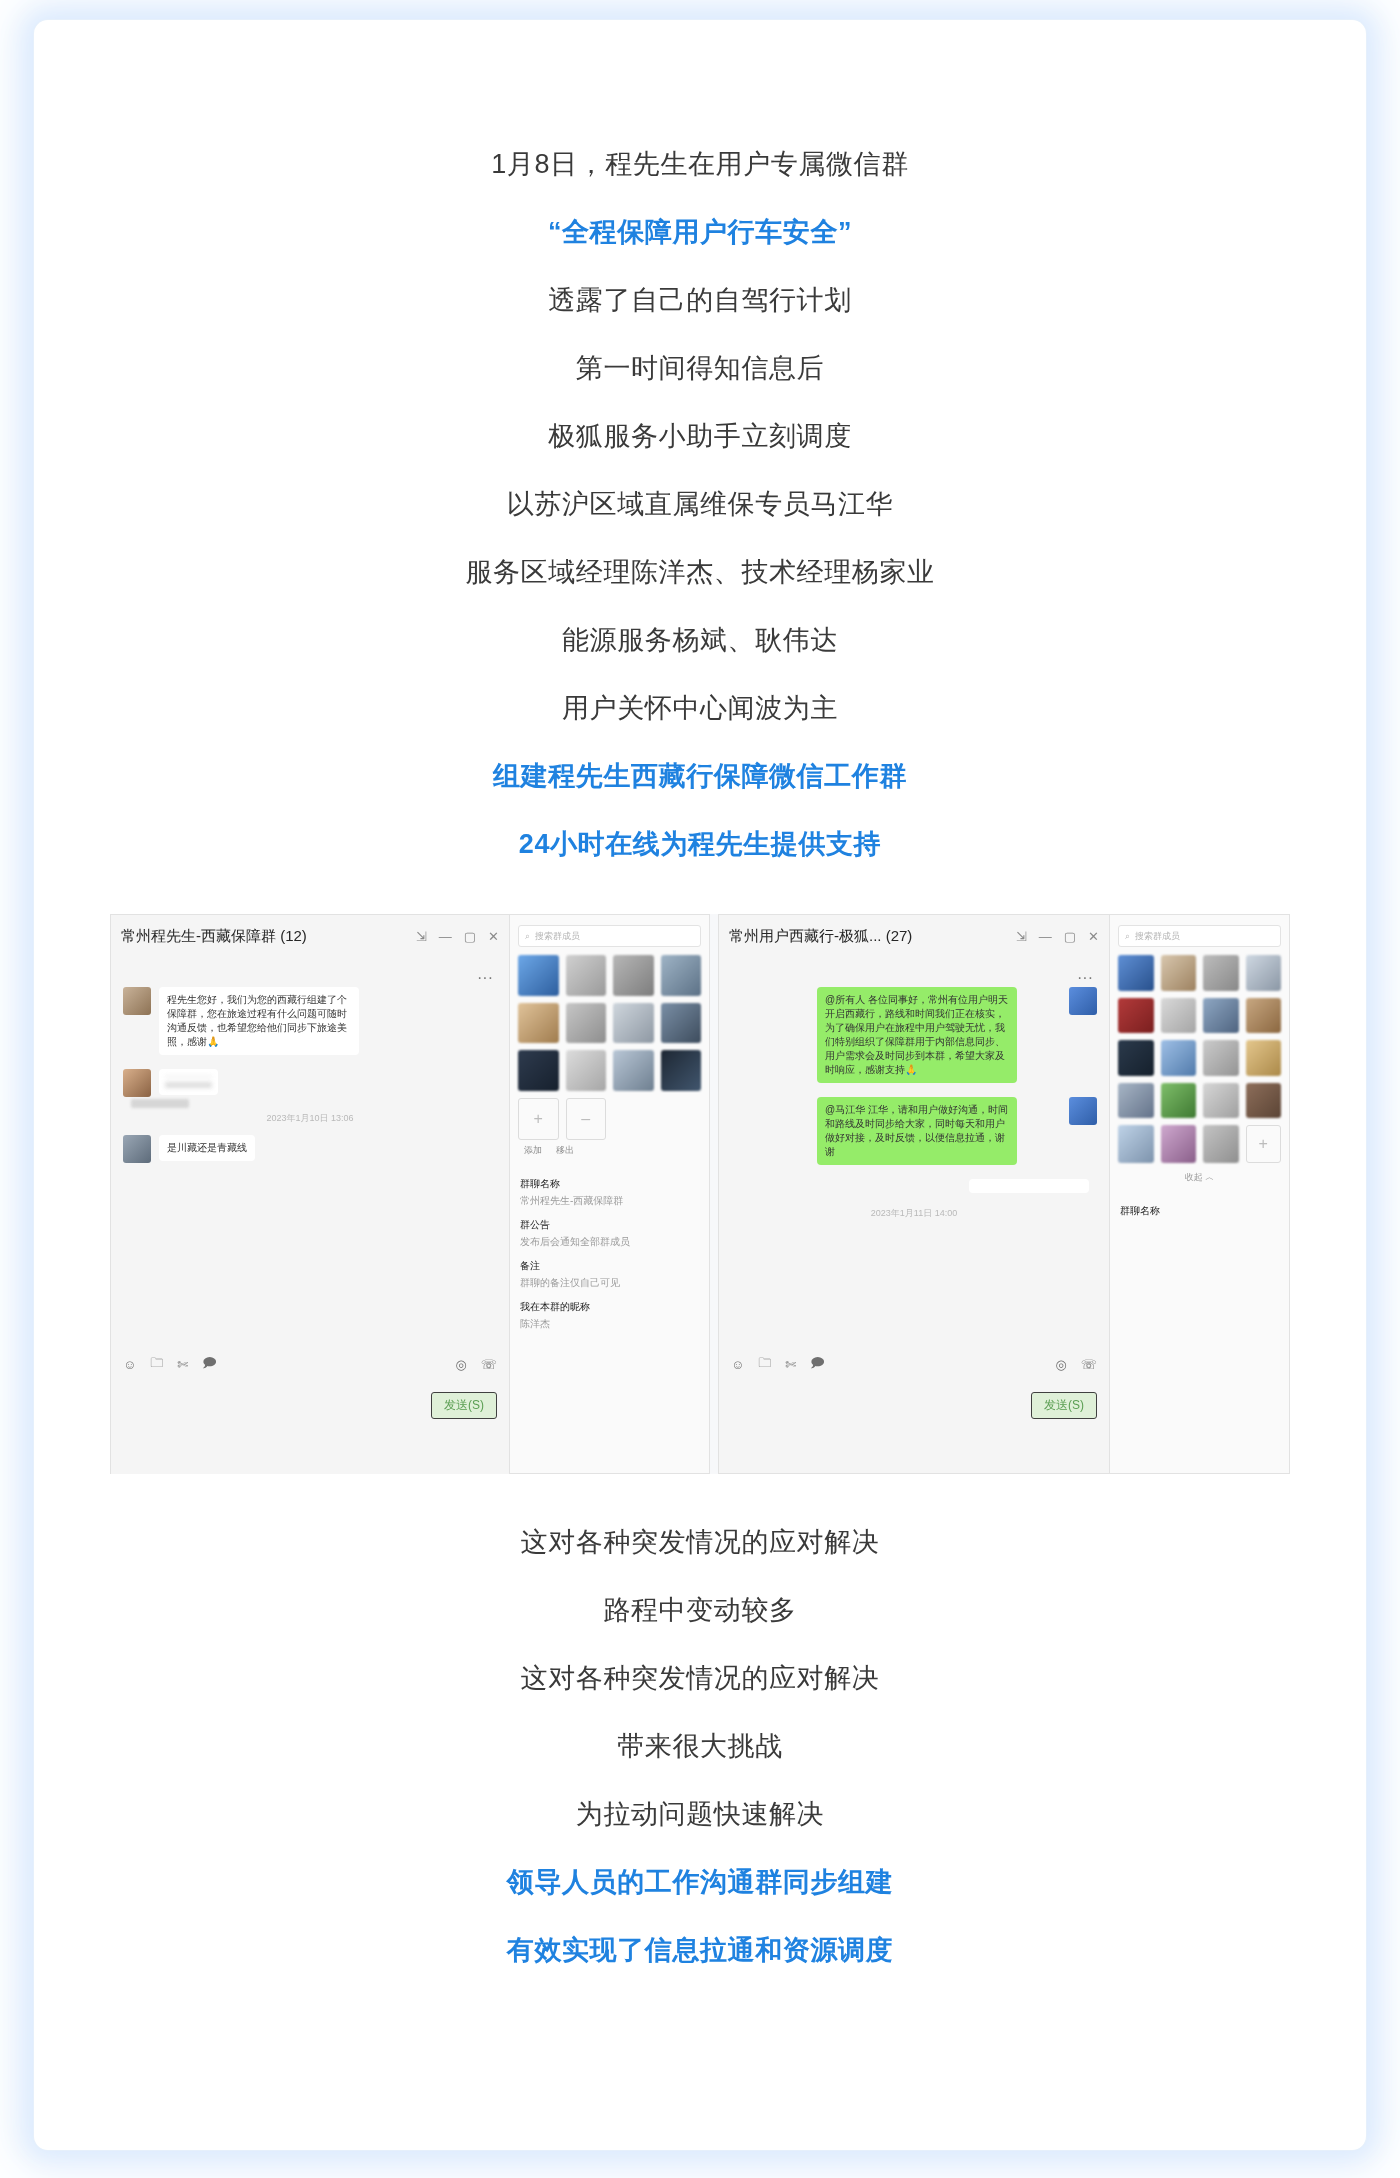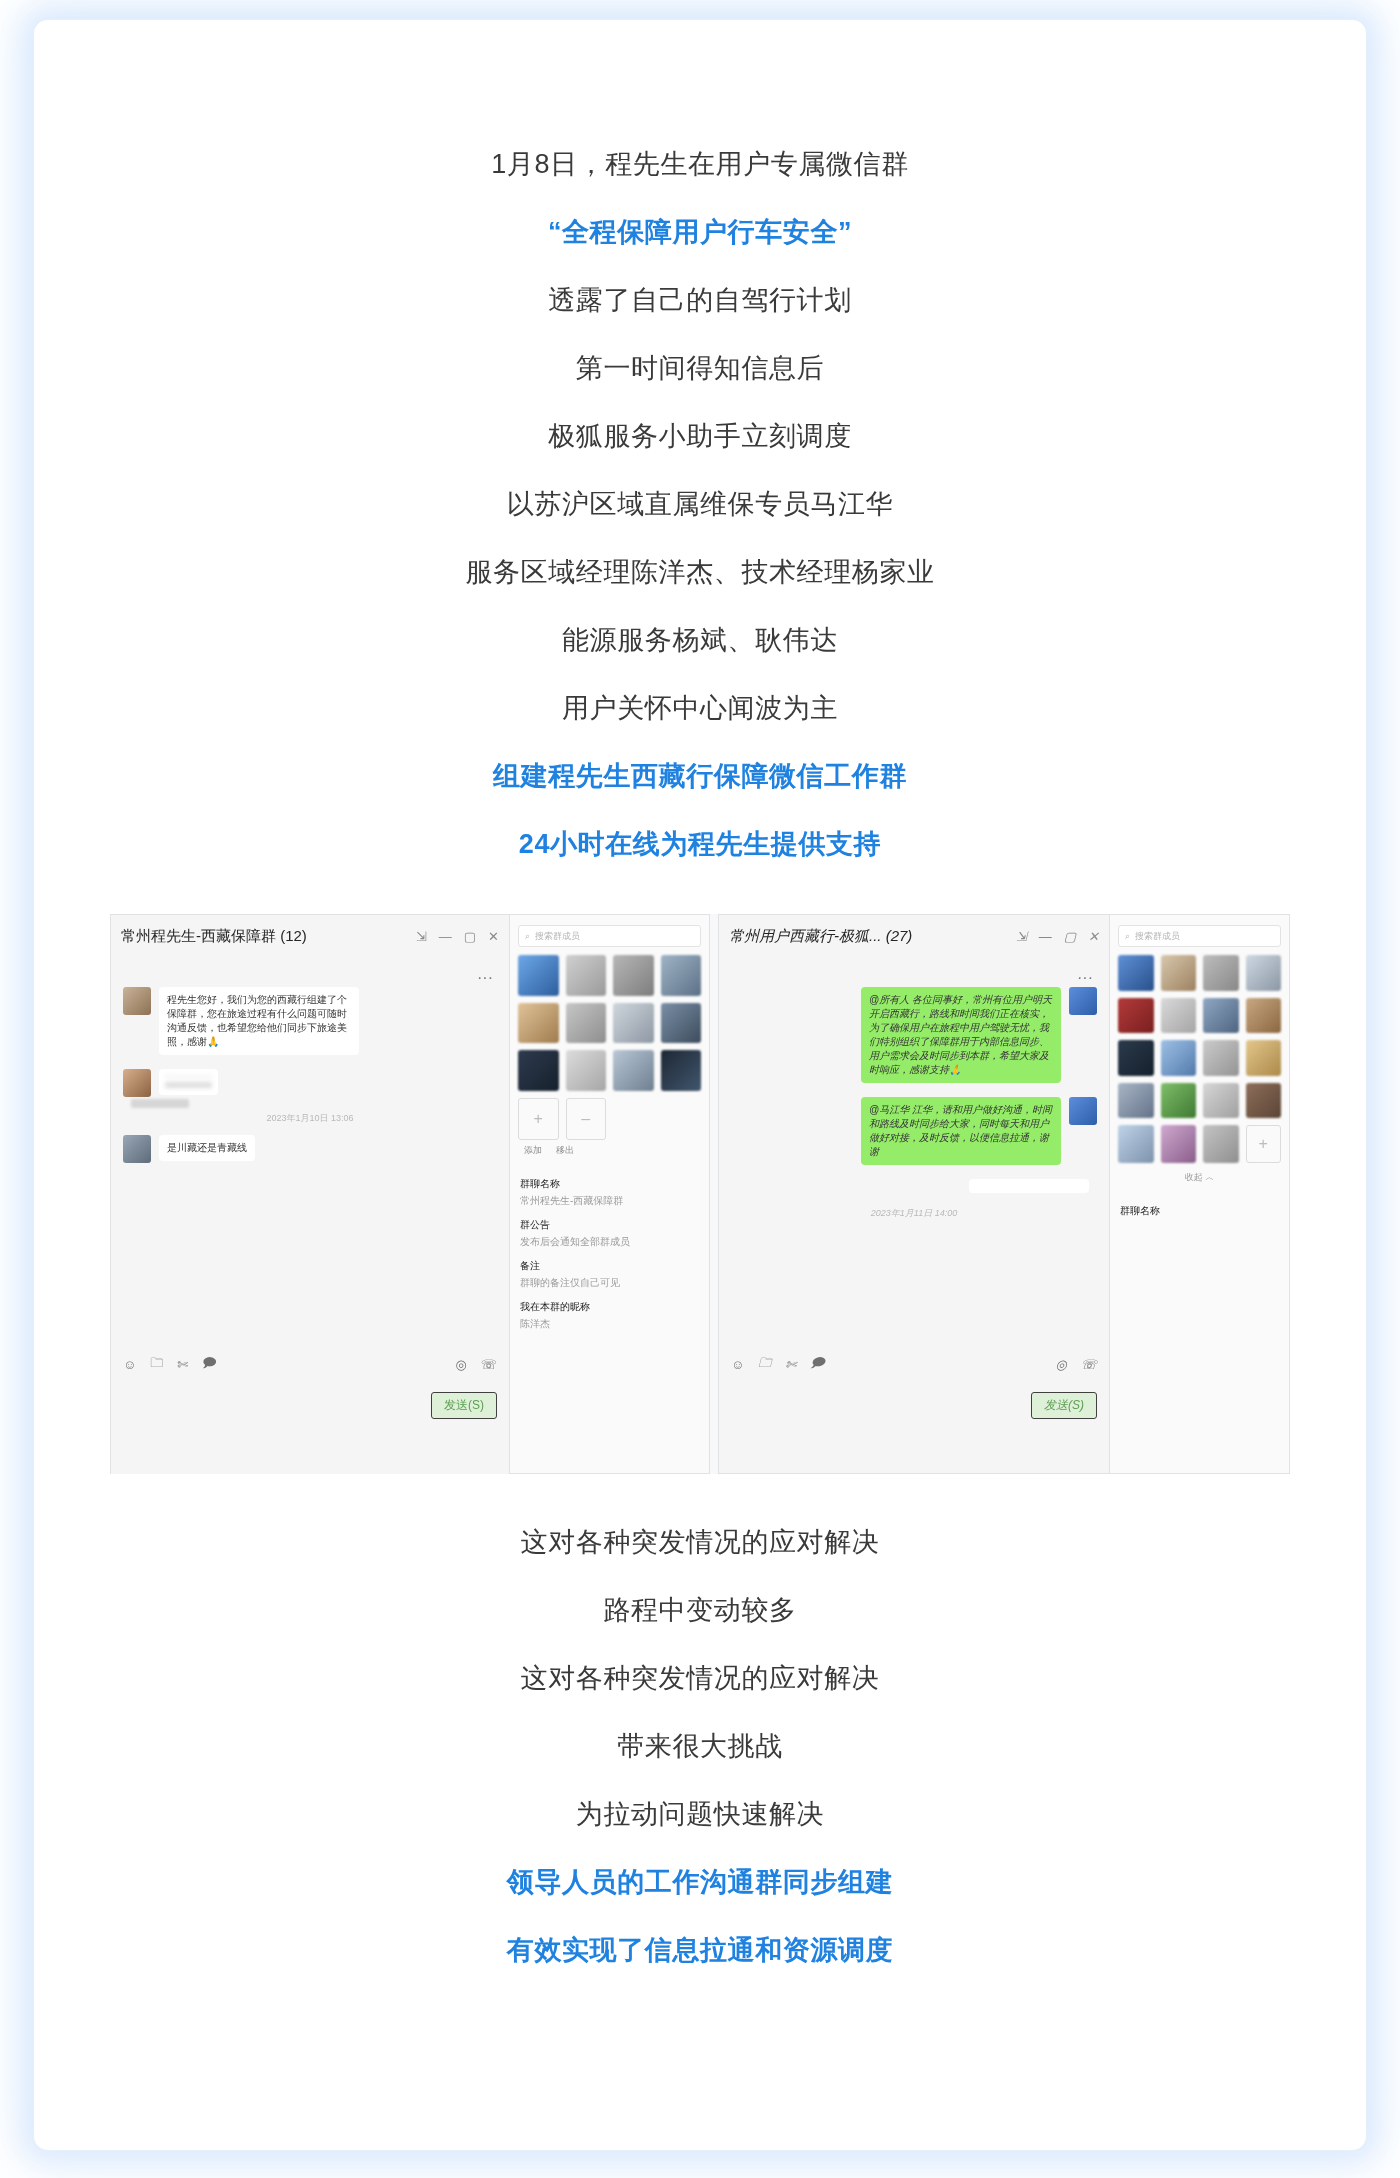--- a/index.html
+++ b/index.html
@@ -58,21 +58,21 @@
   }
   .win {
     position: absolute;
     top: 0;
     background: #f5f5f5;
     border: 1px solid #e2e2e2;
     overflow: hidden;
   }
   .win-a { left: 0;   width: 400px; height: 708px; background:#f5f5f5; }
   .win-b { left: 400px; width: 200px; height: 560px; background:#fafafa; border-left:none;}
-  .win-c { left: 608px; width: 392px; height: 560px; font-style: italic; }
+  .win-c { left: 608px; width: 392px; height: 560px; }
   .win-d { left: 1000px; width: 180px; height: 560px; background:#fafafa; border-left:none;}
 
   .win-title {
     height: 42px;
     display: flex;
     align-items: center;
     padding: 0 10px;
     font-size: 15px;
     color: #262626;
     background: #f5f5f5;
@@ -81,21 +81,21 @@
   .win-ctl { display: flex; gap: 12px; color: #8a8a8a; font-size: 13px; }
   .win-more { color:#7a7a7a; font-size:16px; padding-left:6px;}
 
   .chat-body {
     height: 470px;
     background: #f5f5f5;
     position: relative;
     padding: 12px 12px 0 12px;
   }
   .msg-row { display: flex; margin-bottom: 14px; align-items: flex-start; }
-  .msg-row.right { justify-content: flex-end; }
+  .msg-row.right { justify-content: flex-end; gap: 44px; }
   .avatar {
     width: 28px; height: 28px; border-radius: 3px;
     background: linear-gradient(135deg,#9aa7b5,#5d6b7a);
     flex: 0 0 28px;
   }
   .avatar.a2 { background: linear-gradient(135deg,#c9b39a,#8d7254); }
   .avatar.a3 { background: linear-gradient(135deg,#7fa6d8,#3a5f96); }
   .avatar.a4 { background: linear-gradient(135deg,#d9b08c,#8a6243); }
   .avatar.blue { background: linear-gradient(135deg,#5b8ede,#2f5ea8); }
   .bubble {

